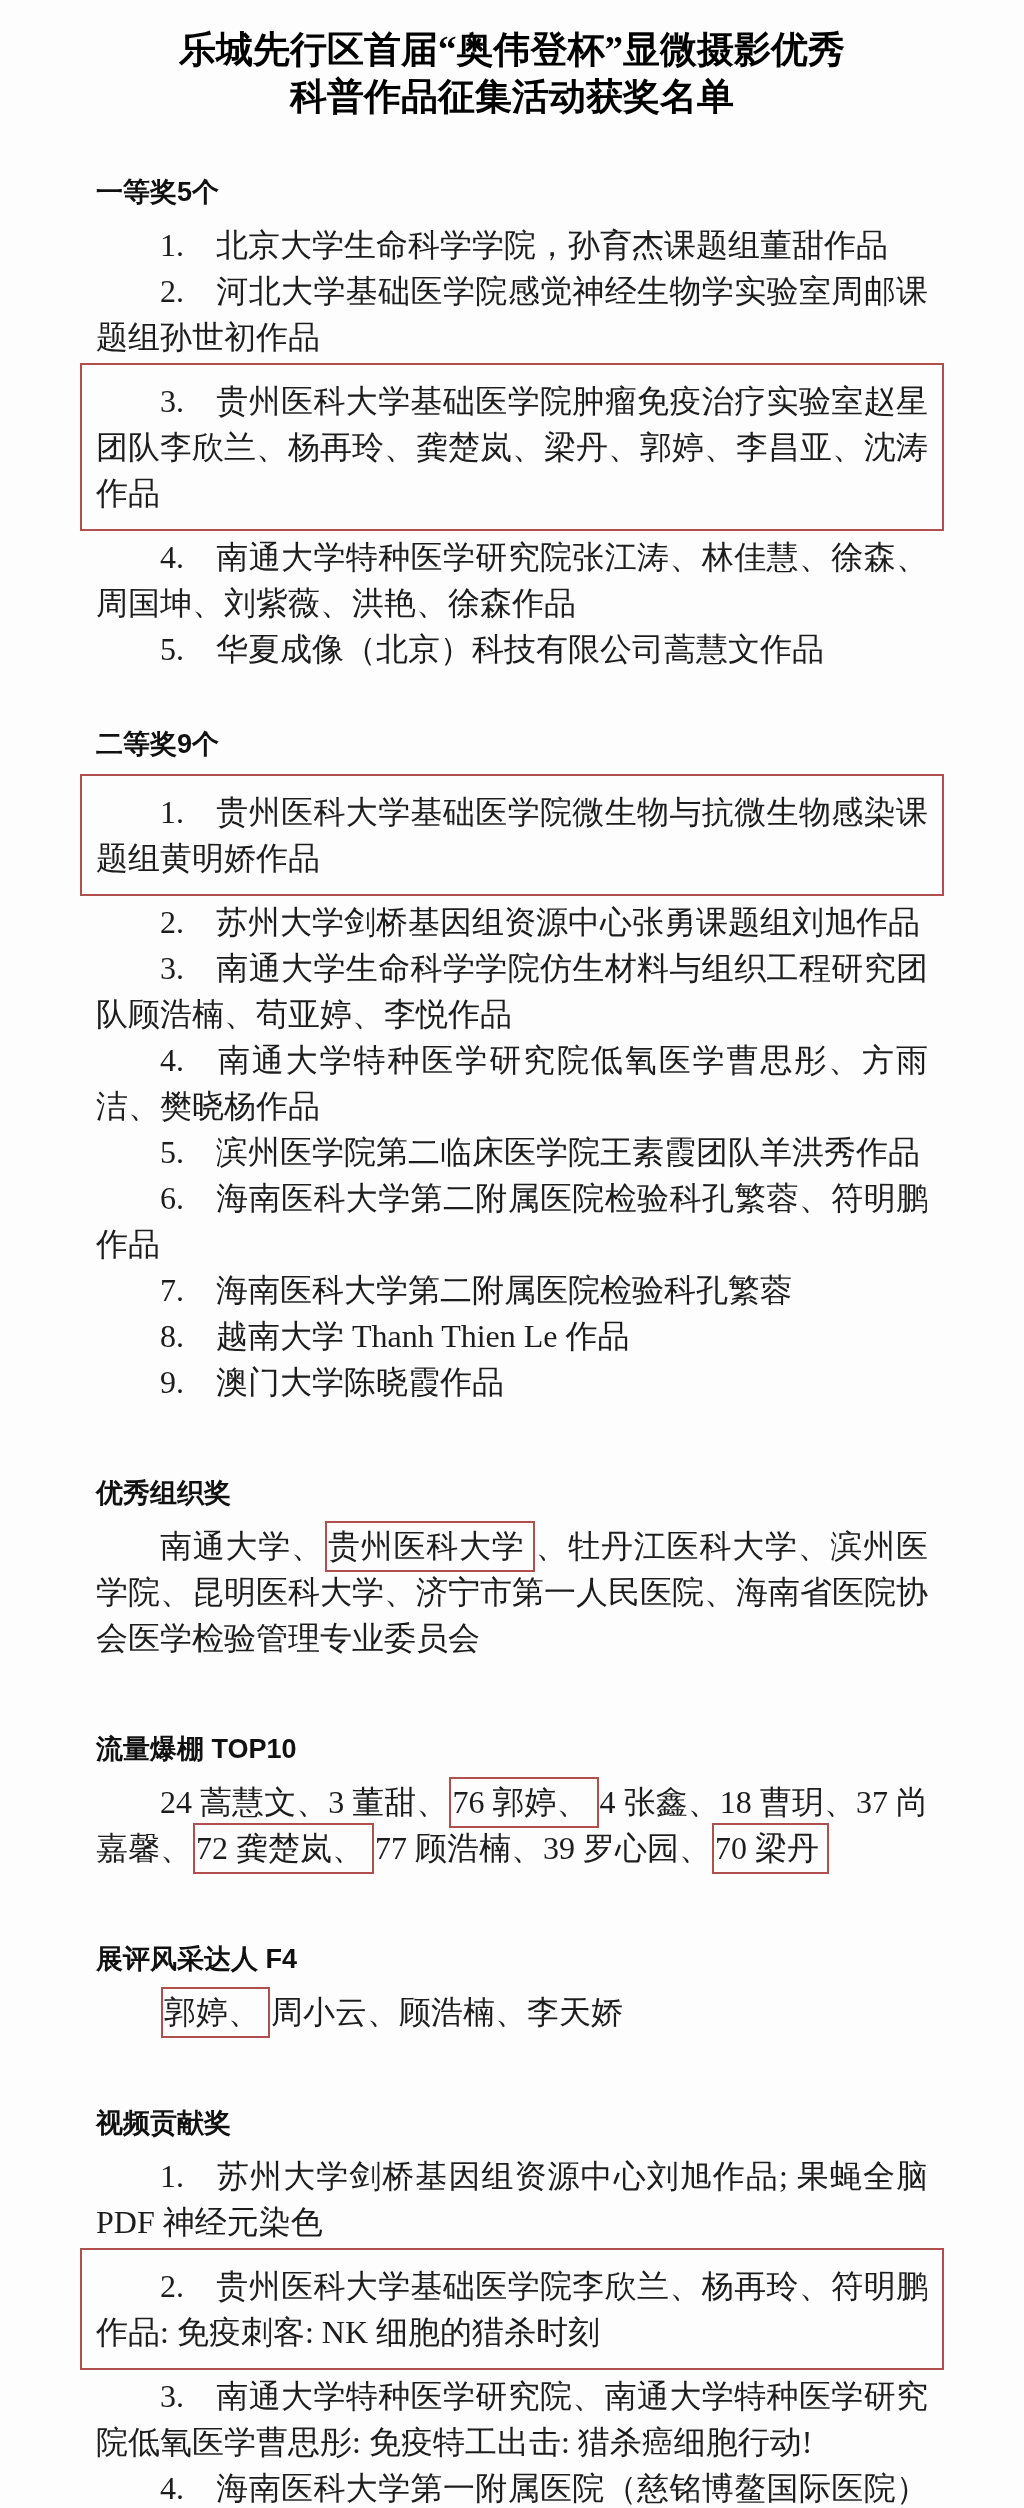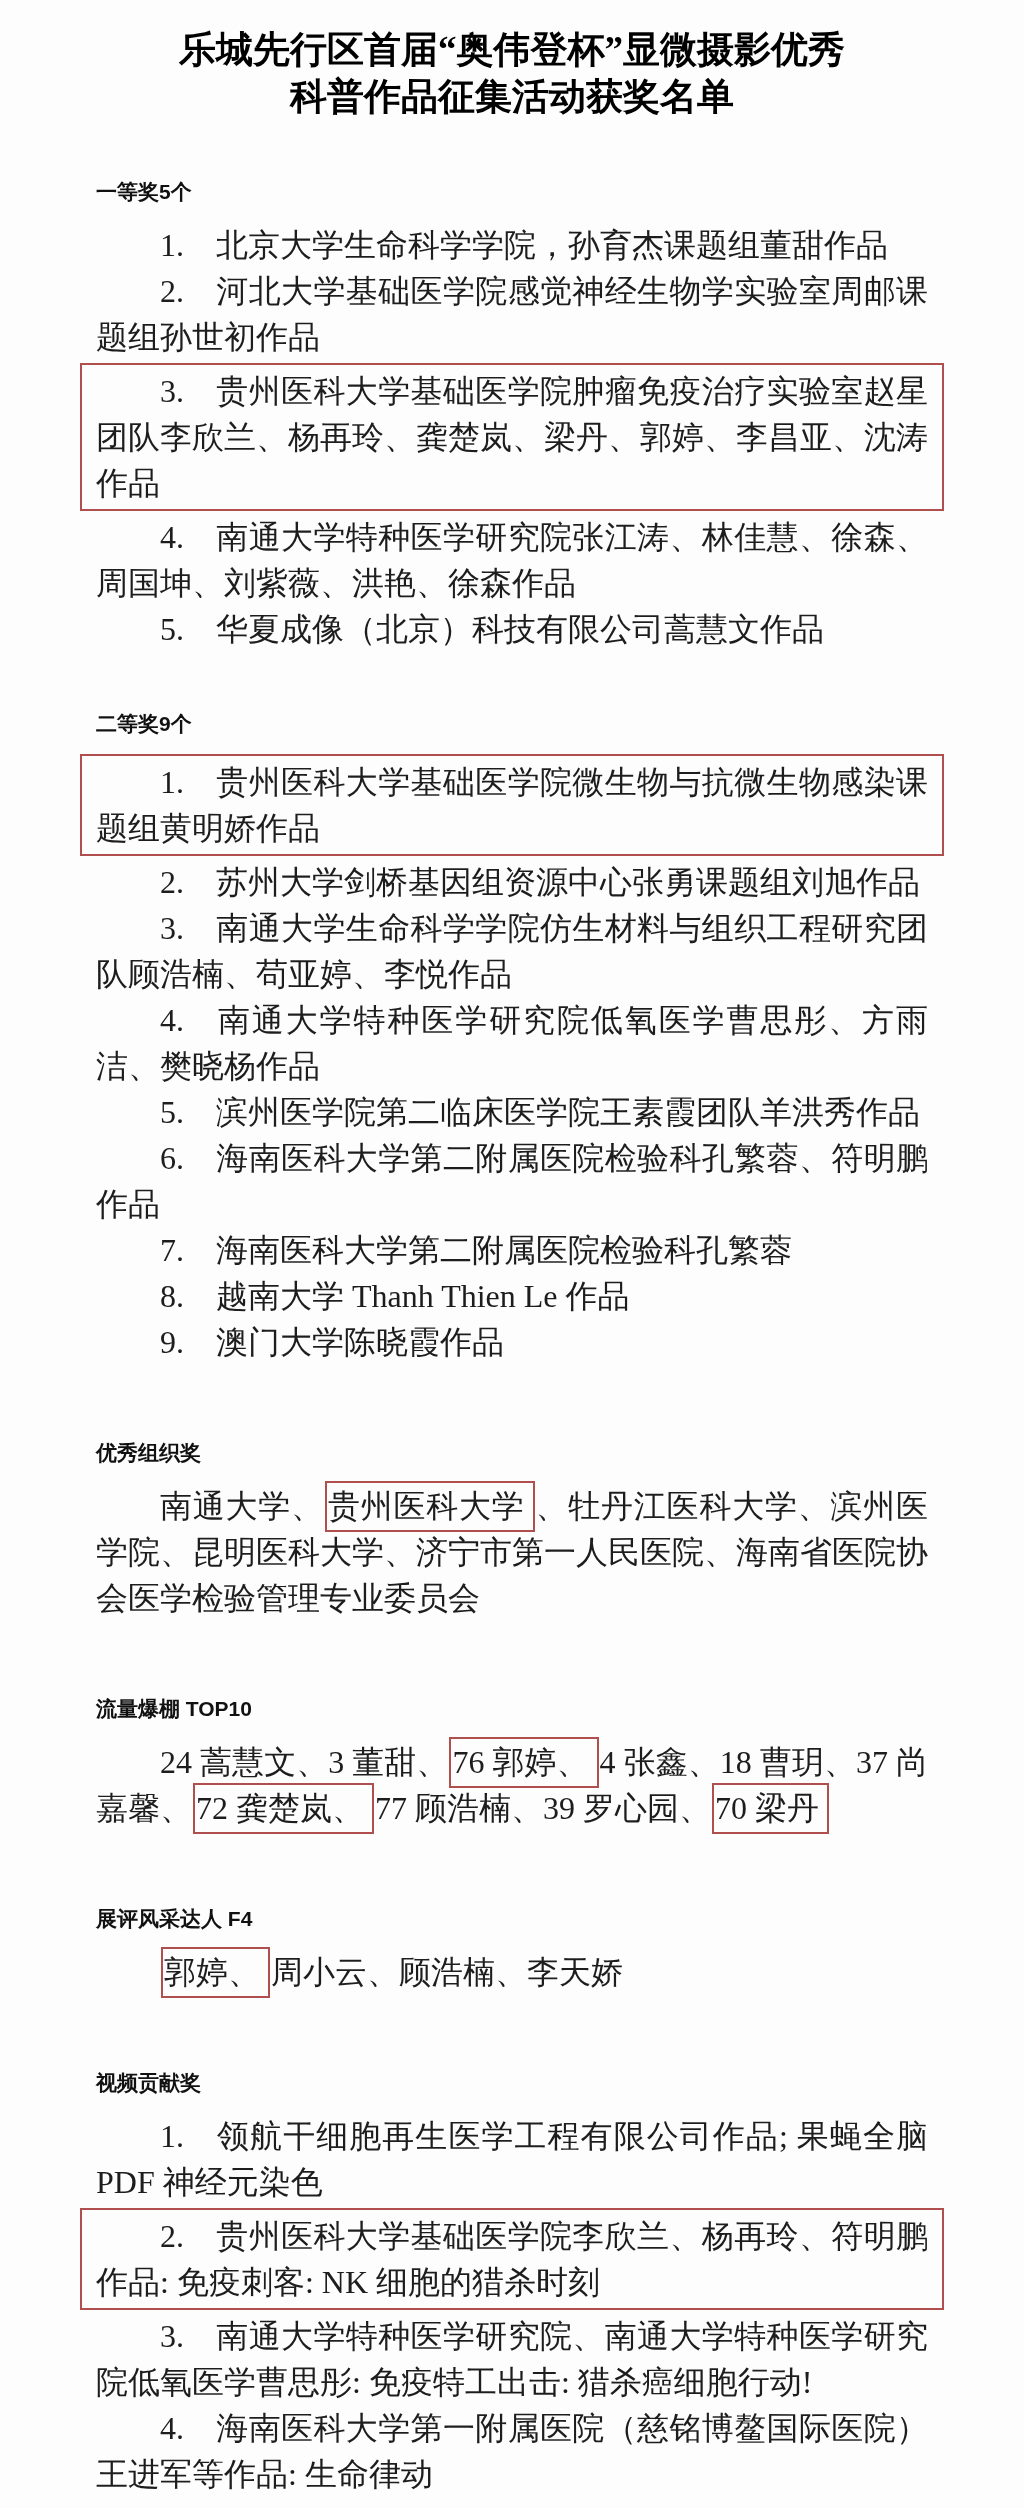--- a/index.html
+++ b/index.html
@@ -29,38 +29,38 @@
     font-family: "Liberation Serif", "DejaVu Serif", serif;
     font-weight: bold;
     font-size: 37px;
     line-height: 47px;
     color: #000;
   }
   .title .tline { display: block; }
   .sec-head {
     font-family: "Liberation Sans", "DejaVu Sans", sans-serif;
     font-weight: bold;
-    font-size: 21px;
+    font-size: 27px;
     line-height: 36px;
     color: #111;
     margin: 54px 0 12px 0;
   }
   section.late .sec-head { margin-top: 70px; }
   .item, .runtext {
     font-size: 32px;
     line-height: 46px;
     text-align: justify;
     text-indent: 2em;
     color: var(--text);
   }
   .inum { margin-right: 1em; }
   .hl-block {
     border: 2px solid var(--highlight-box);
     margin: 3px -16px;
-    padding: 3px 14px;
+    padding: 13px 14px;
     background: transparent;
   }
   .hl-inline {
     border: 2px solid var(--highlight-box);
     padding: 5px 8px 6px 1px;
     margin: 0 1px;
   }
 </style>
 </head>
 <body>
@@ -108,21 +108,21 @@
     <p class="runtext"><span>24 蒿慧文、3 董甜、</span><span class="hl-inline">76 郭婷、</span><span>4 张鑫、18 曹玥、37 尚嘉馨、</span><span class="hl-inline">72 龚楚岚、</span><span>77 顾浩楠、39 罗心园、</span><span class="hl-inline">70 梁丹</span></p>
   </section>
 
   <section class="late">
     <h2 class="sec-head">展评风采达人 F4</h2>
     <p class="runtext"><span class="hl-inline">郭婷、</span><span>周小云、顾浩楠、李天娇</span></p>
   </section>
 
   <section class="late">
     <h2 class="sec-head">视频贡献奖</h2>
-    <p class="item"><span class="inum">1.</span><span>领航干细胞再生医学工程有限公司作品; 果蝇全脑 PDF 神经元染色</span></p>
+    <p class="item"><span class="inum">1.</span><span>苏州大学剑桥基因组资源中心刘旭作品; 果蝇全脑 PDF 神经元染色</span></p>
     <div class="hl-block">
       <p class="item"><span class="inum">2.</span><span>贵州医科大学基础医学院李欣兰、杨再玲、符明鹏作品: 免疫刺客: NK 细胞的猎杀时刻</span></p>
     </div>
     <p class="item"><span class="inum">3.</span><span>南通大学特种医学研究院、南通大学特种医学研究院低氧医学曹思彤: 免疫特工出击: 猎杀癌细胞行动!</span></p>
     <p class="item"><span class="inum">4.</span><span>海南医科大学第一附属医院（慈铭博鳌国际医院）王进军等作品: 生命律动</span></p>
   </section>
 
 </div>
 
 </body></html>

